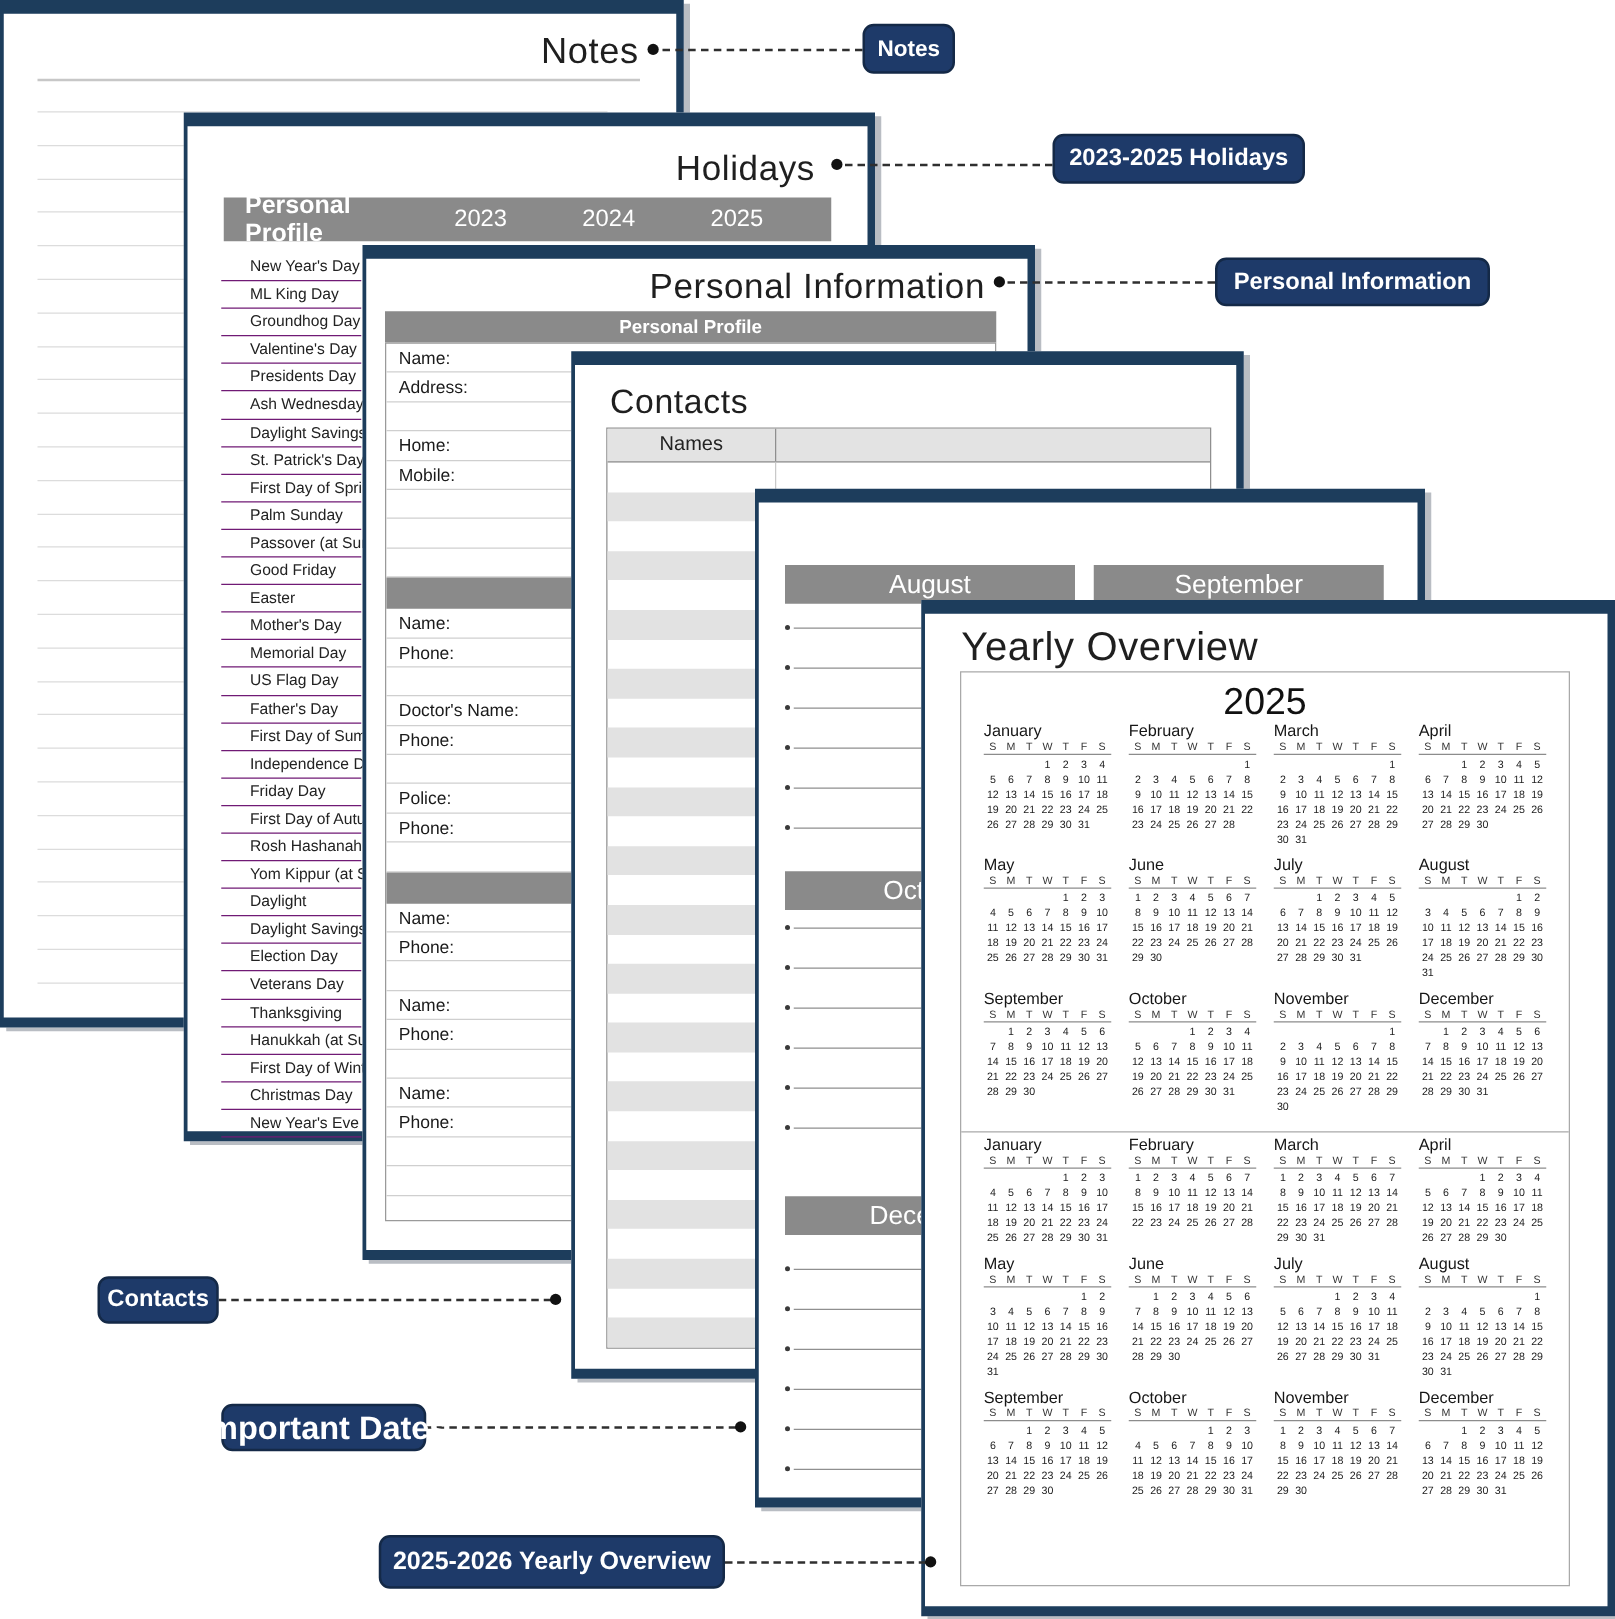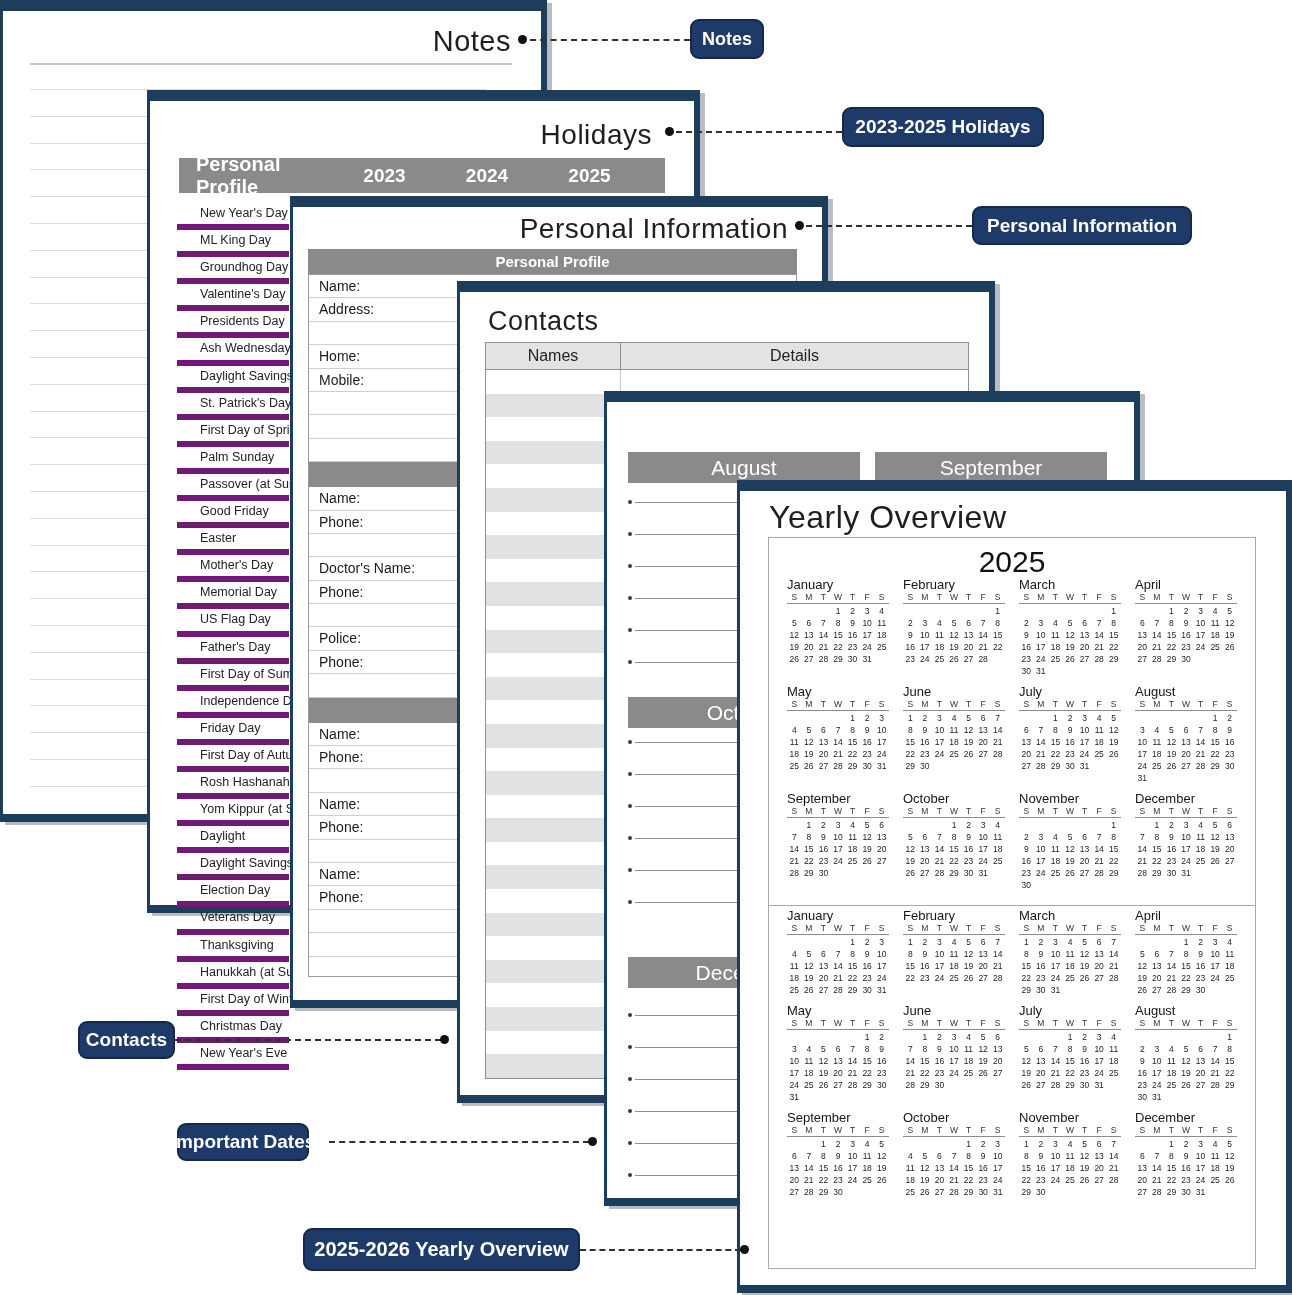--- a/index.html
+++ b/index.html
@@ -27,24 +27,24 @@
   #notes-title{right:30px;top:14px;}
   #notes-rule{position:absolute;left:27px;top:52px;width:482px;height:2px;background:#c7c7c7;}
   .nline{position:absolute;left:27px;width:456px;height:1px;background:#dcdcdc;}
 
   
   #holidays-title{right:42px;top:18px;font-size:28px;}
   .gray-bar{background:#8a8a8a;color:#ffffff;}
   #holidays-bar{position:absolute;left:29px;top:57px;width:486px;height:35px;display:flex;align-items:center;}
   #holidays-bar .hb-label{flex:1;padding-left:17px;font-weight:bold;font-size:20px;}
   #holidays-bar .hb-years{display:flex;width:300px;margin-right:28px;justify-content:space-between;}
-  #holidays-bar .hb-years span{width:95px;text-align:center;font-weight:bold;font-size:19px;}
+  #holidays-bar .hb-years span{width:95px;text-align:center;font-weight:normal;font-size:19px;}
   #holiday-list{position:absolute;left:27px;top:102px;width:112px;}
   .hrow{
-    height:21.1px;line-height:21px;border-bottom:6px solid #701a75;
+    height:21.1px;line-height:21px;border-bottom:1px solid #701a75;
     padding-left:23px;font-size:12.5px;color:#222;white-space:nowrap;overflow:visible;
   }
 
   
   #pinfo-title{right:34px;top:6px;font-size:28px;}
   #pinfo-bar{position:absolute;left:15px;top:42px;width:489px;height:25px;
     text-align:center;font-weight:bold;font-size:15px;line-height:25px;}
   #pinfo-form{position:absolute;left:15px;top:67px;width:489px;height:703px;
     border:1px solid #9a9a9a;box-sizing:border-box;overflow:hidden;}
   .frow{height:23.4px;line-height:23px;border-bottom:1px solid #cfcfcf;
@@ -95,21 +95,21 @@
   .cal-days span{text-align:center;font-size:8.5px;line-height:12px;height:12px;color:#222;}
 
   
   .badge{position:absolute;z-index:10;background:#1e3a69;color:#ffffff;font-weight:bold;
     border-radius:9px;display:flex;align-items:center;justify-content:center;
     border:2px solid #142947;box-sizing:border-box;white-space:nowrap;}
   #badge-notes   {left:690px;top:19px;  width:74px; height:40px;font-size:18px;}
   #badge-holidays{left:842px;top:107px; width:202px;height:40px;font-size:19px;}
   #badge-pinfo   {left:972px;top:206px; width:220px;height:39px;font-size:19px;}
   #badge-contacts{left:78px; top:1021px;width:97px; height:38px;font-size:19px;}
-  #badge-impdates{left:177px;top:1123px;width:132px;height:38px;font-size:19px;}
+  #badge-impdates{left:177px;top:1123px;width:164px;height:38px;font-size:26px;}
   #badge-yearly  {left:303px;top:1228px;width:277px;height:43px;font-size:20px;}
 
   .dash{position:absolute;z-index:9;border-top:2px dashed #2f2f2f;height:0;}
   .cdot{position:absolute;z-index:9;width:9px;height:9px;border-radius:50%;background:#111;}
   #dash-notes   {left:530px;top:39px;  width:160px;} #dot-notes   {left:518px;top:35px;}
   #dash-holidays{left:676px;top:131px; width:166px;} #dot-holidays{left:665px;top:127px;}
   #dash-pinfo   {left:806px;top:225px; width:166px;} #dot-pinfo   {left:795px;top:221px;}
   #dash-contacts{left:175px;top:1039px;width:266px;} #dot-contacts{left:440px;top:1035px;}
   #dash-impdates{left:329px;top:1141px;width:260px;} #dot-impdates{left:588px;top:1137px;}
   #dash-yearly  {left:580px;top:1249px;width:161px;} #dot-yearly  {left:740px;top:1245px;}
@@ -232,21 +232,20 @@
       <div class="frow"></div>
       <div class="frow"></div>
     </div>
 </div>
 
 <div class="page" id="page-contacts">
   <div class="page-title" id="contacts-title">Contacts</div>
   <div id="contacts-table">
     <div id="contacts-head">
       <span class="ch ch-names">Names</span>
-      <span class="ch ch-details">Details</span>
     </div>
     <div id="contacts-body">
         <div class="crow">
           <span class="cc-name"></span>
           <span class="cc-details"></span>
         </div>
         <div class="crow striped">
           <span class="cc-name"></span>
           <span class="cc-details"></span>
         </div>

